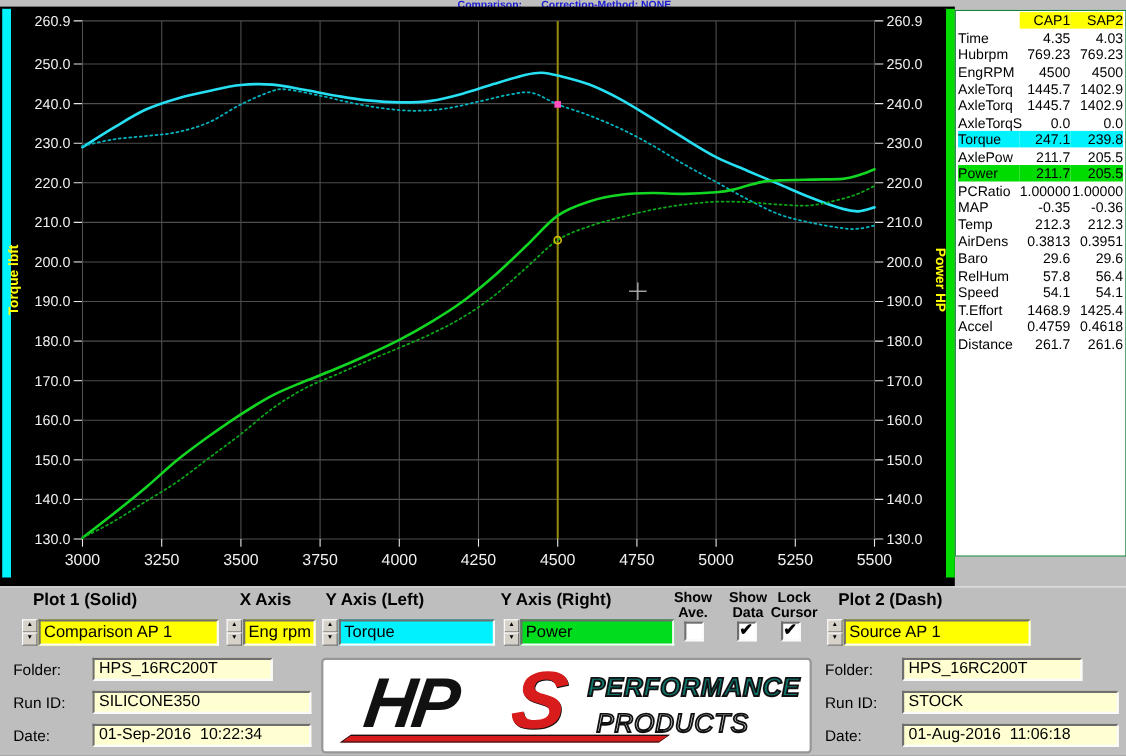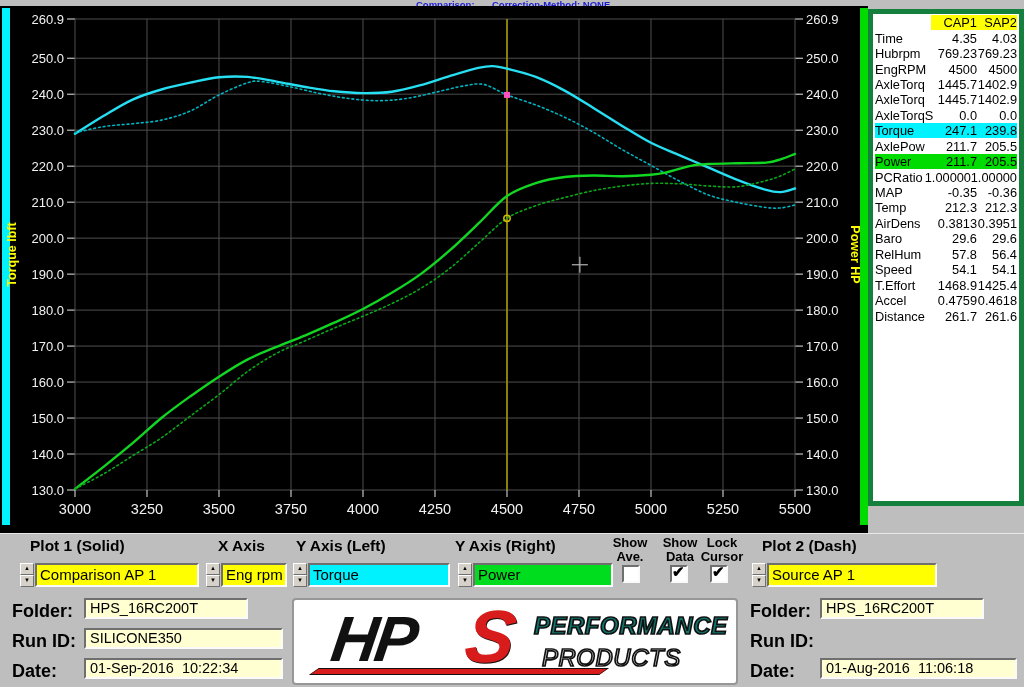--- a/index.html
+++ b/index.html
@@ -12,42 +12,42 @@
   .lbl-comparison{left:416px;}
   .lbl-correction{left:492px;}
   
   .chart{position:absolute;left:0;top:6px;width:868px;height:609px;background:#000;}
   .bar-left{position:absolute;left:2px;top:2px;width:8px;height:517px;background:#00f2ff;}
   .bar-right{position:absolute;left:860px;top:2px;width:8px;height:517px;background:#00dc00;}
   svg{position:absolute;left:0;top:0;}
   svg text{font-family:"Liberation Sans",sans-serif;}
   
   .sidetable{position:absolute;left:868px;top:9px;width:156px;height:497px;background:#fff;
-             border:5px solid #15803d;padding:1px 2px 0 2px;color:#000;}
+             border:1px solid #15803d;padding:1px 2px 0 2px;color:#000;}
   .trow{display:flex;height:15.45px;align-items:center;font-size:12.8px;line-height:15px;white-space:nowrap;}
   .tlabel{width:56px;white-space:nowrap;}
   .tv1{width:46px;text-align:right;white-space:nowrap;}
   .tv2{flex:1;text-align:right;white-space:nowrap;}
   .hl-yellow{background:#ffff00;}
   .hl-cyan{background:#00f2ff;}
   .hl-green{background:#00dc00;}
   
   .panel{position:absolute;left:0;top:533px;width:1024px;height:154px;background:#bebebe;border-top:1px solid #e8e8e8;color:#000;}
   .biglabel{position:absolute;top:3px;font-size:15.5px;font-weight:bold;white-space:nowrap;}
   .cblabel{position:absolute;top:2px;font-size:13px;font-weight:bold;text-align:center;line-height:14px;white-space:pre-line;}
   .combo{position:absolute;top:29px;height:24px;display:flex;}
   .spinner{width:14px;height:24px;display:flex;flex-direction:column;margin-right:1px;}
   .spinbtn{flex:1;background:#d6d2ca;border:1px solid;border-color:#fff #6f6f6f #6f6f6f #fff;
            font-size:6px;line-height:9px;text-align:center;color:#000;padding:0;}
   .combofield{height:24px;border:2px solid;border-color:#6f6f6f #fafafa #fafafa #6f6f6f;
               font-size:15px;line-height:20px;padding-left:3px;overflow:hidden;white-space:nowrap;color:#000;}
   .checkbox{position:absolute;top:31px;width:18px;height:18px;background:#fff;
             border:2px solid;border-color:#6f6f6f #fafafa #fafafa #6f6f6f;}
   .checkbox .mark{position:relative;top:-4px;left:0px;font-size:15px;font-weight:bold;color:#000;}
-  .fldlabel{position:absolute;font-size:18px;font-weight:bold;white-space:nowrap;}
+  .fldlabel{position:absolute;font-size:14px;font-weight:normal;white-space:nowrap;}
   .fld{position:absolute;height:21px;background:#ffffd2;border:2px solid;
        border-color:#6f6f6f #fafafa #fafafa #6f6f6f;font-size:14.5px;line-height:17px;
        padding-left:4px;white-space:pre;overflow:hidden;color:#000;}
   
   .logo{position:absolute;left:292px;top:64px;width:446px;height:87px;background:#fff;
         border:2px solid #979797;border-radius:4px;overflow:hidden;}
   .logo-hp{position:absolute;left:38px;top:2px;font-size:64px;font-weight:bold;font-style:italic;
            letter-spacing:-3px;color:#111;transform:skewX(-8deg);}
   .logo-s{position:absolute;left:172px;top:-6px;font-size:74px;font-weight:bold;font-style:italic;color:#d81c1c;
           transform:skewX(-8deg);text-shadow:1px 1px 0 #111;}
@@ -355,20 +355,21 @@
     <span class="fldlabel" style="left:12px;top:67px">Folder:</span>
     <div class="fld" style="left:84px;top:64px;width:164px">HPS_16RC200T</div>
     <span class="fldlabel" style="left:12px;top:97px">Run ID:</span>
     <div class="fld" style="left:84px;top:94px;width:199px">SILICONE350</div>
     <span class="fldlabel" style="left:12px;top:127px">Date:</span>
     <div class="fld" style="left:84px;top:124px;width:199px">01-Sep-2016  10:22:34</div>
 
     <span class="fldlabel" style="left:750px;top:67px">Folder:</span>
     <div class="fld" style="left:820px;top:64px;width:164px">HPS_16RC200T</div>
     <span class="fldlabel" style="left:750px;top:97px">Run ID:</span>
+    <div class="fld" style="left:820px;top:94px;width:197px">STOCK</div>
     <span class="fldlabel" style="left:750px;top:127px">Date:</span>
     <div class="fld" style="left:820px;top:124px;width:197px">01-Aug-2016  11:06:18</div>
 
     <div class="logo">
       <span class="logo-hp">HP</span>
       <span class="logo-s">S</span>
       <div class="logo-swoosh"></div>
       <span class="logo-line1">PERFORMANCE</span>
       <span class="logo-line2">PRODUCTS</span>
     </div>

